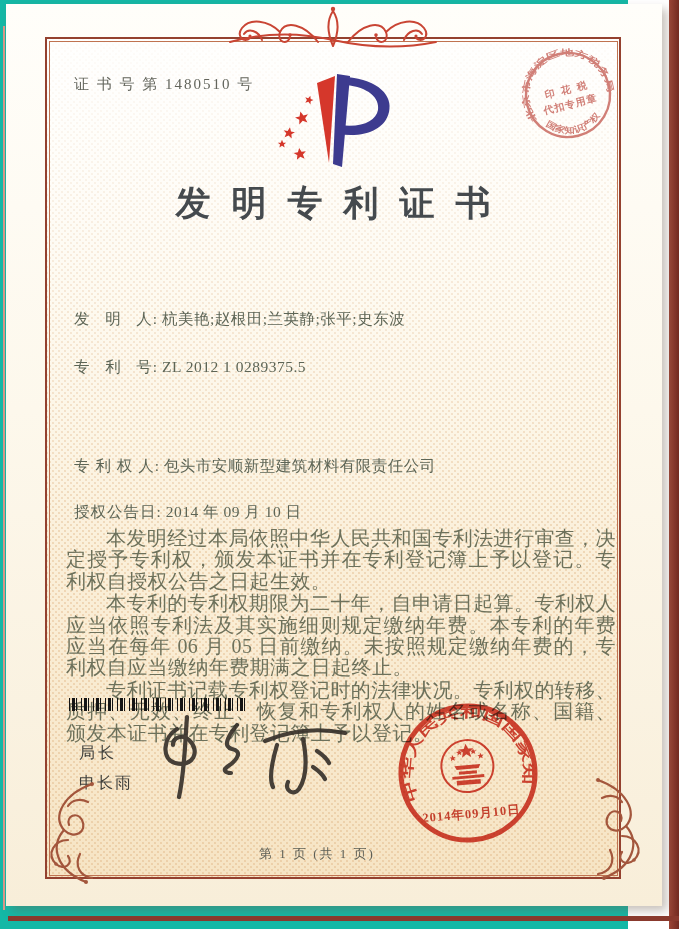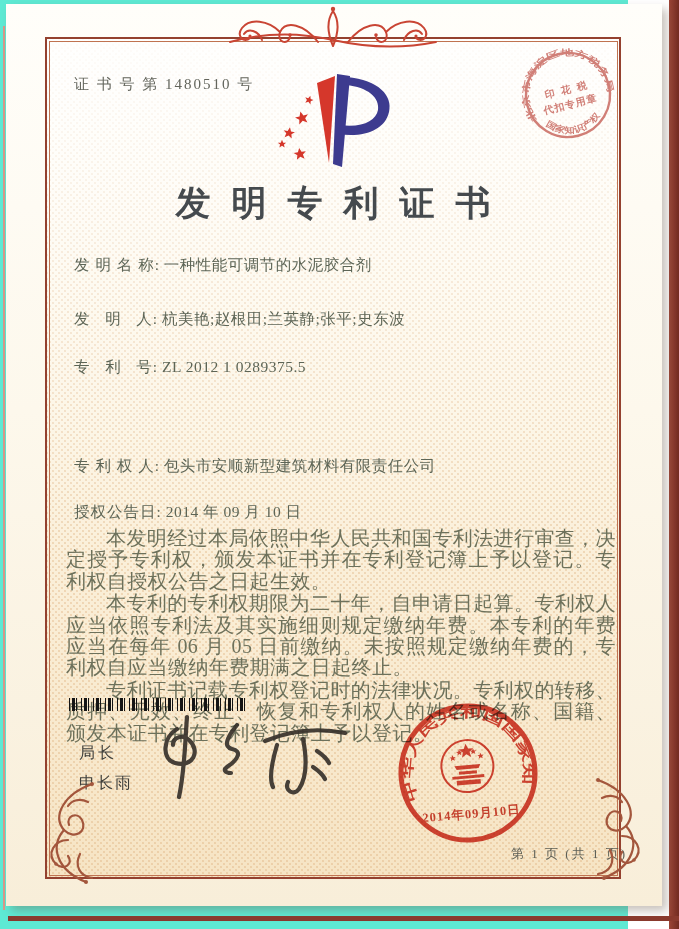--- a/index.html
+++ b/index.html
@@ -1,17 +1,17 @@
 <!DOCTYPE html>
 <html><head>
 <meta charset="utf-8">
 <style>
   html,body{margin:0;padding:0;background:#ffffff;width:679px;height:929px;overflow:hidden;
     font-family:"Liberation Serif","DejaVu Serif",serif;}
-  .stage{position:relative;width:628px;height:929px;background:#5eead4;}
+  .stage{position:relative;width:628px;height:929px;background:#14b8a6;}
 
   
   .folder-right{position:absolute;left:669px;top:0;width:10px;height:929px;
     background:linear-gradient(90deg,#9c4537,#722b21);}
   .folder-bottom{position:absolute;left:8px;top:916px;width:671px;height:5px;background:#8a3a2e;}
   .folder-left{position:absolute;left:3px;top:26px;width:2px;height:884px;background:#d9998a;}
 
   
   .page{position:absolute;left:6px;top:4px;width:656px;height:902px;z-index:1;
     background:linear-gradient(180deg,#fffefa 0%,#fdf8ec 45%,#f8eed9 100%);
@@ -55,22 +55,22 @@
     font-family:"Liberation Sans","DejaVu Sans",sans-serif;}
   .signer-name{position:absolute;left:32px;top:734px;font-size:16px;color:#3e3e3a;letter-spacing:2px;
     font-family:"Liberation Sans","DejaVu Sans",sans-serif;}
 
   .signature{position:absolute;left:102px;top:668px;width:215px;height:100px;}
 
   .seal{position:absolute;left:335px;top:648px;width:172px;height:172px;
     mix-blend-mode:multiply;opacity:.92;}
   .stamp{position:absolute;left:471px;top:6px;width:100px;height:100px;opacity:.85;}
 
-  .footer{position:absolute;left:0;top:806px;width:540px;text-align:right;
-    font-size:13px;color:#5d5f56;letter-spacing:2px;white-space:pre;padding-left:40px;}
+  .footer{position:absolute;left:0;top:806px;width:540px;text-align:center;
+    font-size:13px;color:#5d5f56;letter-spacing:2px;white-space:pre;}
 
   .orn{position:absolute;width:82px;height:112px;z-index:2;}
   .orn-bl{left:16px;top:774px;}
   .orn-br{left:580px;top:770px;transform:scaleX(-1);}
   .flourish{position:absolute;left:222px;top:-2px;width:210px;height:48px;z-index:3;}
 
   svg text{font-family:"Liberation Serif","DejaVu Serif",serif;}
 </style>
 </head>
 <body>
@@ -150,21 +150,20 @@
           <use href="#st" transform="translate(6,71) scale(.6)"></use>
           <use href="#st" transform="translate(24,81) scale(.88) rotate(-8)"></use>
         </g>
         <polygon points="41,10 59,3 53,90" fill="#d5372b"></polygon>
         <polygon points="61,1 74,3 66,94 57,91" fill="#3d3b8f"></polygon>
         <path d="M71,4 C103,7 117,23 113,39 C109,57 88,65 62,61 L64,52 C86,55 100,48 102,37 C104,25 92,14 70,12 Z" fill="#3d3b8f"></path>
       </svg>
 
       <div class="title">发明专利证书</div>
 
-      <div class="frow r0"><span class="lab">发 明 名 称:</span> <span class="val">一种性能可调节的水泥胶合剂</span></div>
       <div class="frow r1"><span class="lab">发   明   人:</span> <span class="val">杭美艳;赵根田;兰英静;张平;史东波</span></div>
       <div class="frow r2"><span class="lab">专   利   号:</span> <span class="val">ZL 2012 1 0289375.5</span></div>
       <div class="frow r4"><span class="lab">专 利 权 人:</span> <span class="val">包头市安顺新型建筑材料有限责任公司</span></div>
       <div class="frow r5"><span class="lab">授权公告日:</span> <span class="val">2014 年 09 月 10 日</span></div>
 
       <div class="paras">
         <p>本发明经过本局依照中华人民共和国专利法进行审查，决定授予专利权，颁发本证书并在专利登记簿上予以登记。专利权自授权公告之日起生效。</p>
         <p>本专利的专利权期限为二十年，自申请日起算。专利权人应当依照专利法及其实施细则规定缴纳年费。本专利的年费应当在每年 06 月 05 日前缴纳。未按照规定缴纳年费的，专利权自应当缴纳年费期满之日起终止。</p>
         <p>专利证书记载专利权登记时的法律状况。专利权的转移、质押、无效、终止、恢复和专利权人的姓名或名称、国籍、颁发本证书并在专利登记簿上予以登记。</p>
       </div>

